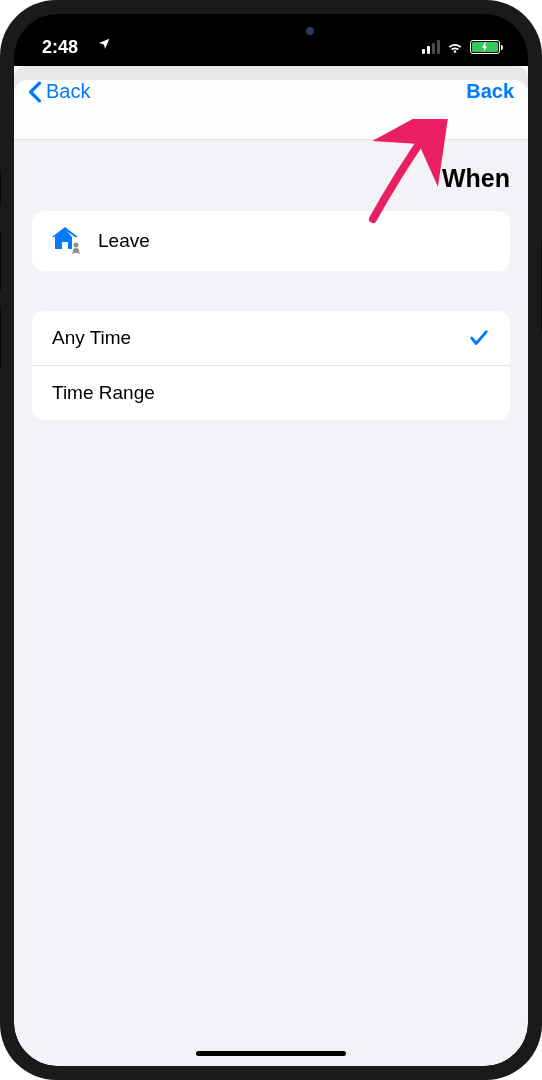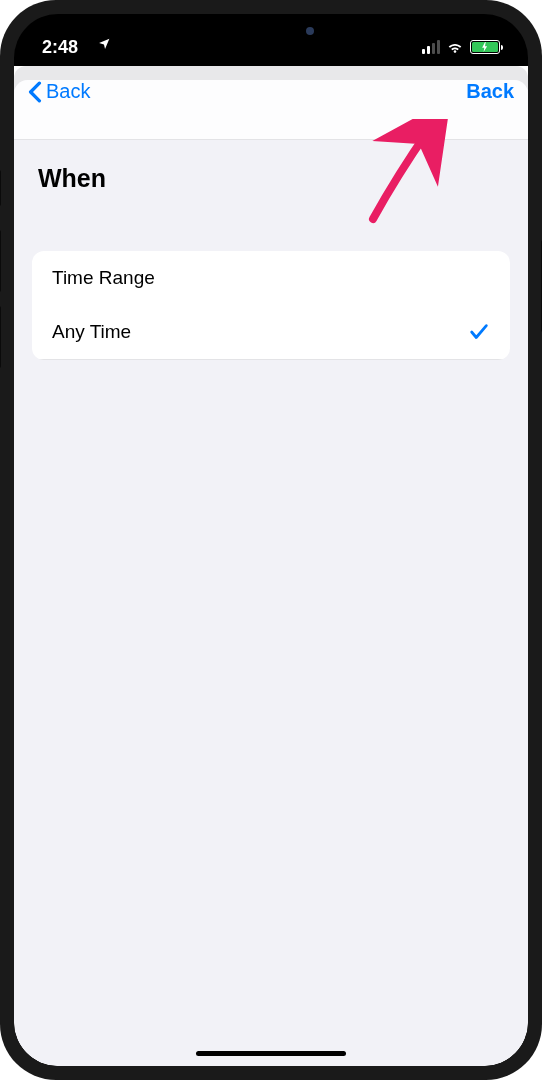--- a/index.html
+++ b/index.html
@@ -171,20 +171,21 @@
     }
     .content {
       padding: 24px 18px;
     }
     .section-header {
       font-size: 25px;
       font-weight: 700;
       color: #000;
       margin-bottom: 18px;
       padding-left: 6px;
+      text-align: right;
     }
     .cell-group {
       background: #fff;
       border-radius: 12px;
       overflow: hidden;
     }
     .cell {
       padding: 16px 20px;
       display: flex;
       align-items: center;
@@ -304,34 +305,49 @@
               <path fill="none" stroke="#007aff" stroke-width="3" stroke-linecap="round" stroke-linejoin="round" d="M10 2L2 10l8 8"></path>
             </svg>
             <span>Back</span>
           </div>
           <div class="nav-next">Back</div>
         </div>
 
         <div class="content">
           <div class="section-header">When</div>
 
-
-
-
-          <div class="spacer"></div>
-
           <div class="cell-group">
             <div class="cell">
-              <span>Time Range</span>
+              <div class="cell-left">
+                <div class="leave-icon">
+                  <svg width="32" height="28" viewBox="0 0 32 28">
+                    <path fill="#007aff" d="M13 2L3 10v12h7v-7h6v7h4V10L13 2z"></path>
+                    <path fill="#007aff" d="M13 0l13 10h-3L13 3 3 10H0L13 0z"></path>
+                    <circle cx="24" cy="18" r="2.5" fill="#8e8e93"></circle>
+                    <path fill="#8e8e93" d="M24 21c-2 0-3 1-3 2v1l-1 3h1l1-2v1h4v-1l1 2h1l-1-3v-1c0-1-1-2-3-2z"></path>
+                  </svg>
+                </div>
+                <span>Leave</span>
+              </div>
             </div>
+          </div>
+
+
+
+          <div class="spacer"></div>
+
+          <div class="cell-group">
             <div class="cell cell-divider">
               <span>Any Time</span>
               <svg class="checkmark" viewBox="0 0 24 24">
                 <path fill="none" stroke="#007aff" stroke-width="3" stroke-linecap="round" stroke-linejoin="round" d="M4 12l5 6L20 5"></path>
               </svg>
+            </div>
+            <div class="cell">
+              <span>Time Range</span>
             </div>
           </div>
         </div>
 
       </div>
     </div>
 
     <div class="home-indicator"></div>
 
     <svg class="arrow-annotation" width="90" height="110" viewBox="0 0 90 110">

